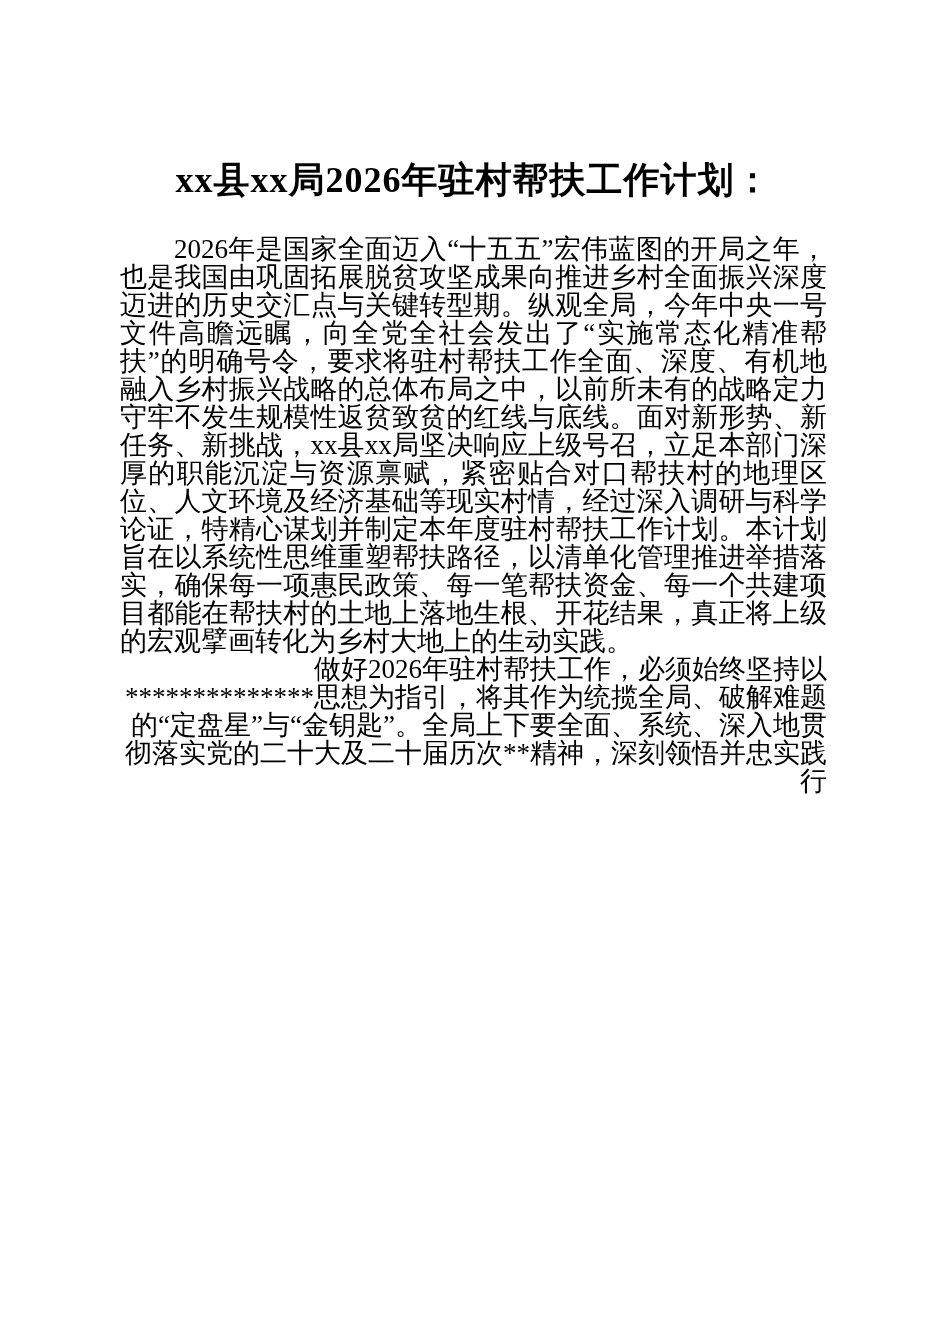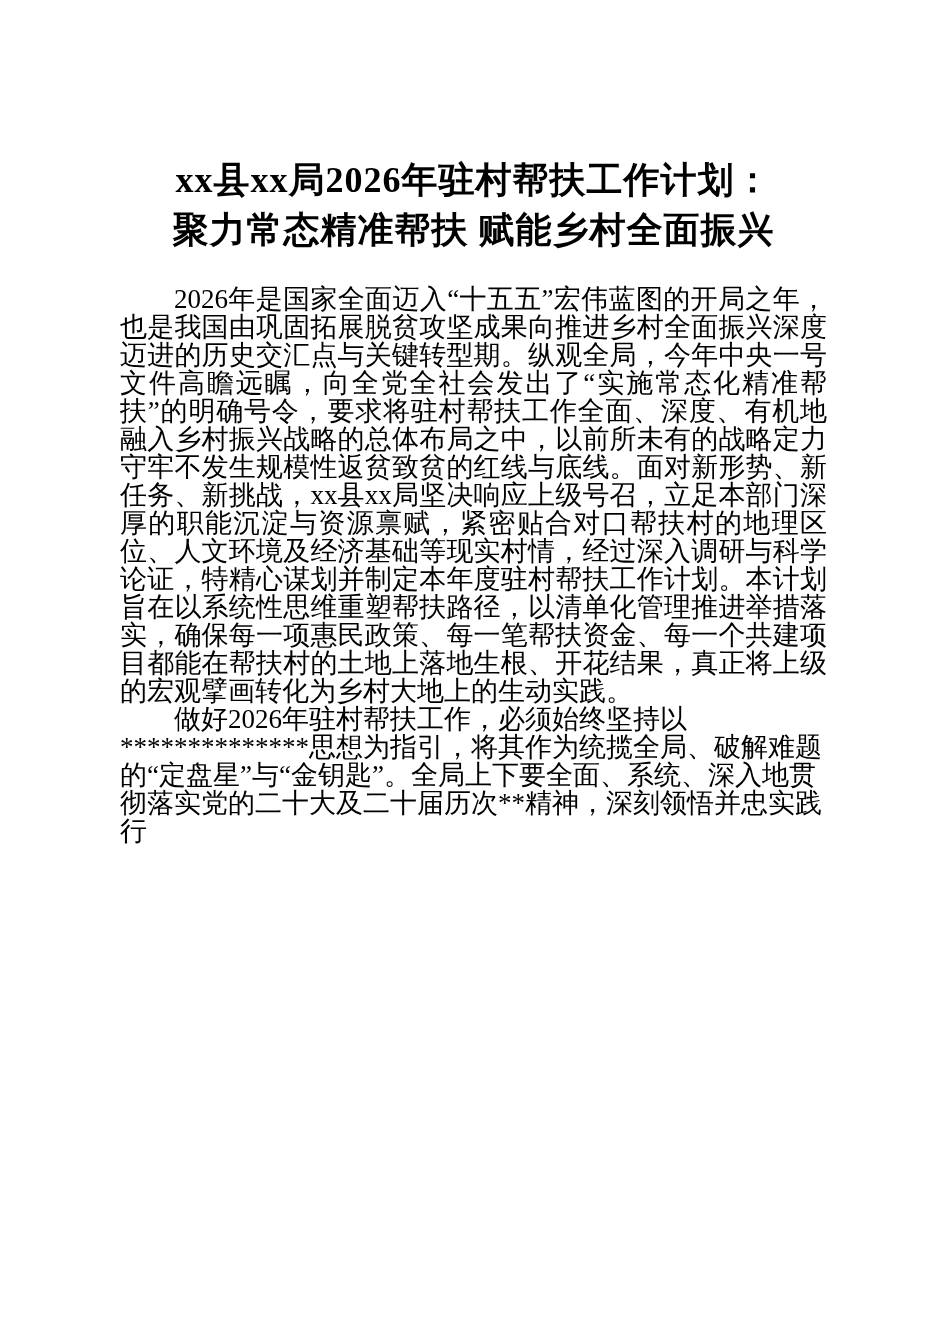--- a/index.html
+++ b/index.html
@@ -29,38 +29,37 @@
   .title-line { display: block; }
   .body-para {
     font-family: "Liberation Serif", "DejaVu Serif", serif;
     font-size: 27px;
     line-height: 28px;
     text-align: justify;
     text-indent: 2em;
     letter-spacing: 0;
   }
   .body-para.ragged {
-    text-align: left;
+    text-align: right;
   }
   .section-heading {
     font-family: "Liberation Sans", "DejaVu Sans", sans-serif;
     font-weight: bold;
     font-size: 27px;
     line-height: 45px;
     text-indent: 2em;
   }
 </style>
 </head>
 <body>
 
 <div class="page">
 
   <h1 class="doc-title">
     <span class="title-line">xx县xx局2026年驻村帮扶工作计划：</span>
-    <span class="title-line">聚力常态精准帮扶 赋能乡村全面振兴</span>
   </h1>
 
   <p class="body-para">2026年是国家全面迈入“十五五”宏伟蓝图的开局之年，也是我国由巩固拓展脱贫攻坚成果向推进乡村全面振兴深度迈进的历史交汇点与关键转型期。纵观全局，今年中央一号文件高瞻远瞩，向全党全社会发出了“实施常态化精准帮扶”的明确号令，要求将驻村帮扶工作全面、深度、有机地融入乡村振兴战略的总体布局之中，以前所未有的战略定力守牢不发生规模性返贫致贫的红线与底线。面对新形势、新任务、新挑战，xx县xx局坚决响应上级号召，立足本部门深厚的职能沉淀与资源禀赋，紧密贴合对口帮扶村的地理区位、人文环境及经济基础等现实村情，经过深入调研与科学论证，特精心谋划并制定本年度驻村帮扶工作计划。本计划旨在以系统性思维重塑帮扶路径，以清单化管理推进举措落实，确保每一项惠民政策、每一笔帮扶资金、每一个共建项目都能在帮扶村的土地上落地生根、开花结果，真正将上级的宏观擘画转化为乡村大地上的生动实践。</p>
 
 
   <p class="body-para ragged">做好2026年驻村帮扶工作，必须始终坚持以**************思想为指引，将其作为统揽全局、破解难题的“定盘星”与“金钥匙”。全局上下要全面、系统、深入地贯彻落实党的二十大及二十届历次**精神，深刻领悟并忠实践行</p>
 
 </div>
 
 </body></html>

